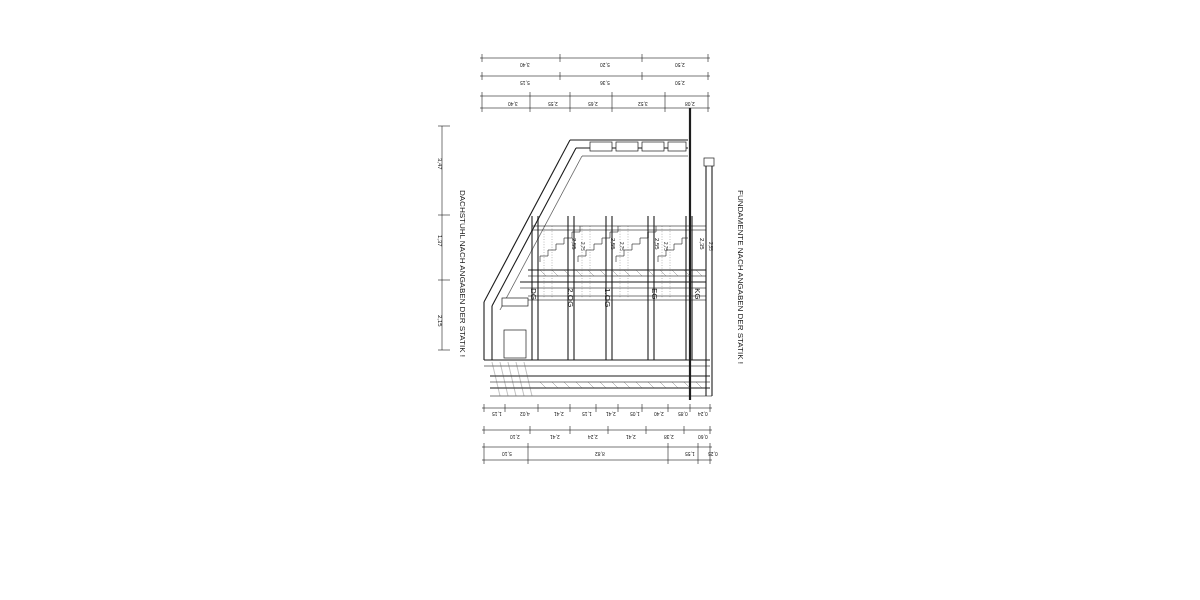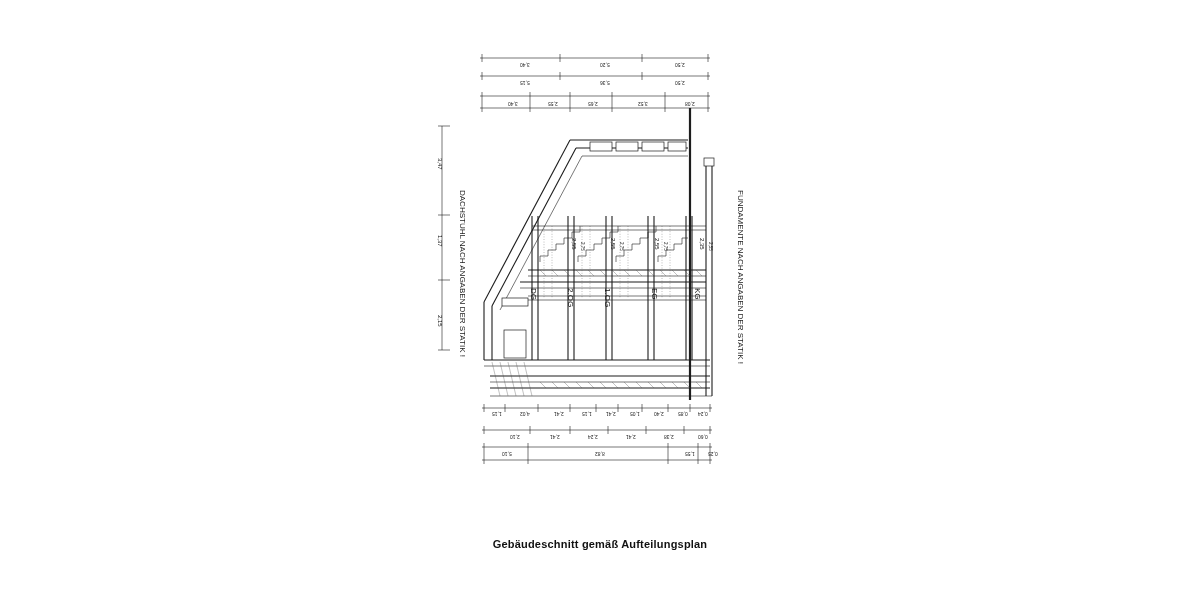--- a/index.html
+++ b/index.html
@@ -331,14 +331,13 @@
           <line x1="228" y1="352" x2="234" y2="358"></line>
           <line x1="240" y1="352" x2="246" y2="358"></line>
           <line x1="252" y1="352" x2="258" y2="358"></line>
           <line x1="264" y1="352" x2="270" y2="358"></line>
           <line x1="276" y1="352" x2="282" y2="358"></line>
         </g>
       </g>
     </svg>
   </div>
 
-  <div class="caption">Gebäudeschnitt gemäß Aufteilungsplan</div>
 </div>
 
 </body></html>

